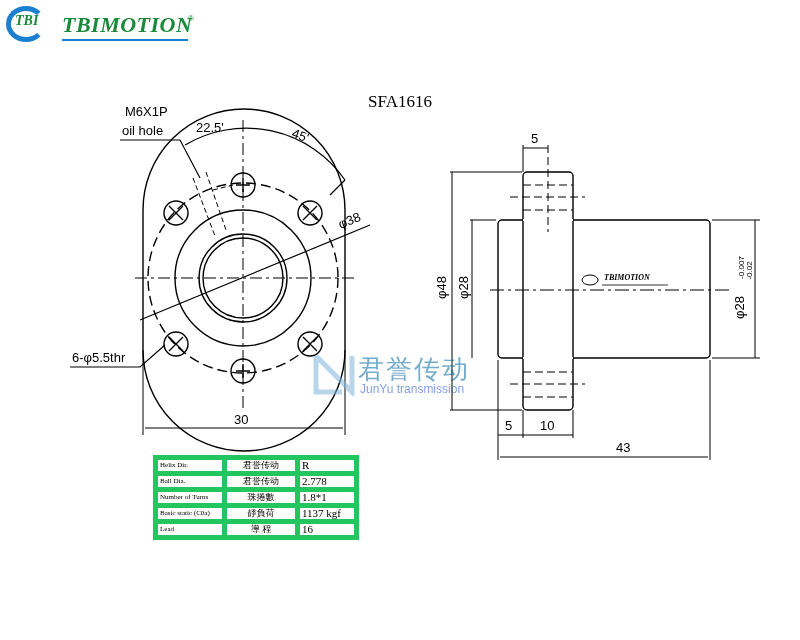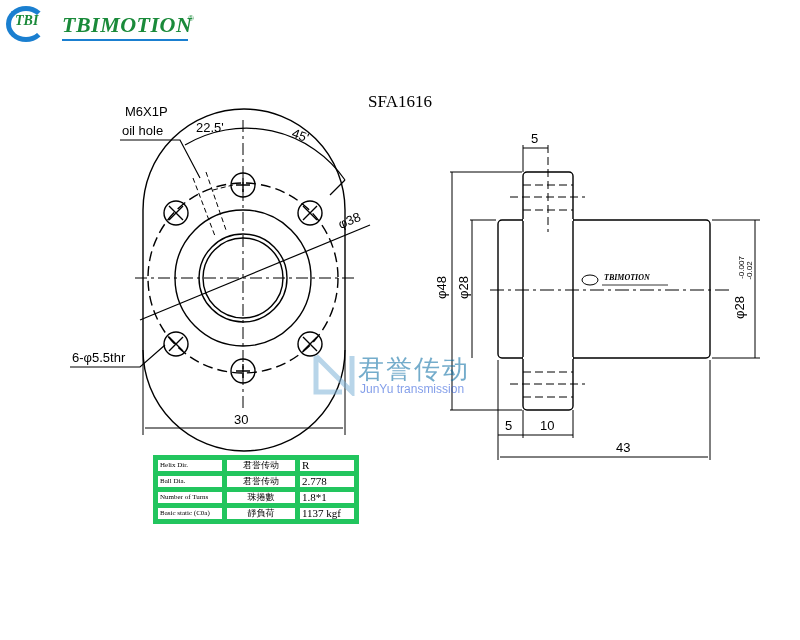--- a/index.html
+++ b/index.html
@@ -151,14 +151,19 @@
   <tr>
     <td class="c1">Number of Turns</td>
     <td class="c2">珠捲數</td>
     <td class="c3">1.8*1</td>
   </tr>
   <tr>
     <td class="c1">Basic static (C0a)</td>
     <td class="c2">靜負荷</td>
     <td class="c3">1137 kgf</td>
   </tr>
+  <tr>
+    <td class="c1">Lead</td>
+    <td class="c2">導  程</td>
+    <td class="c3">16</td>
+  </tr>
 </tbody>
   </table>
 
 </body></html>

